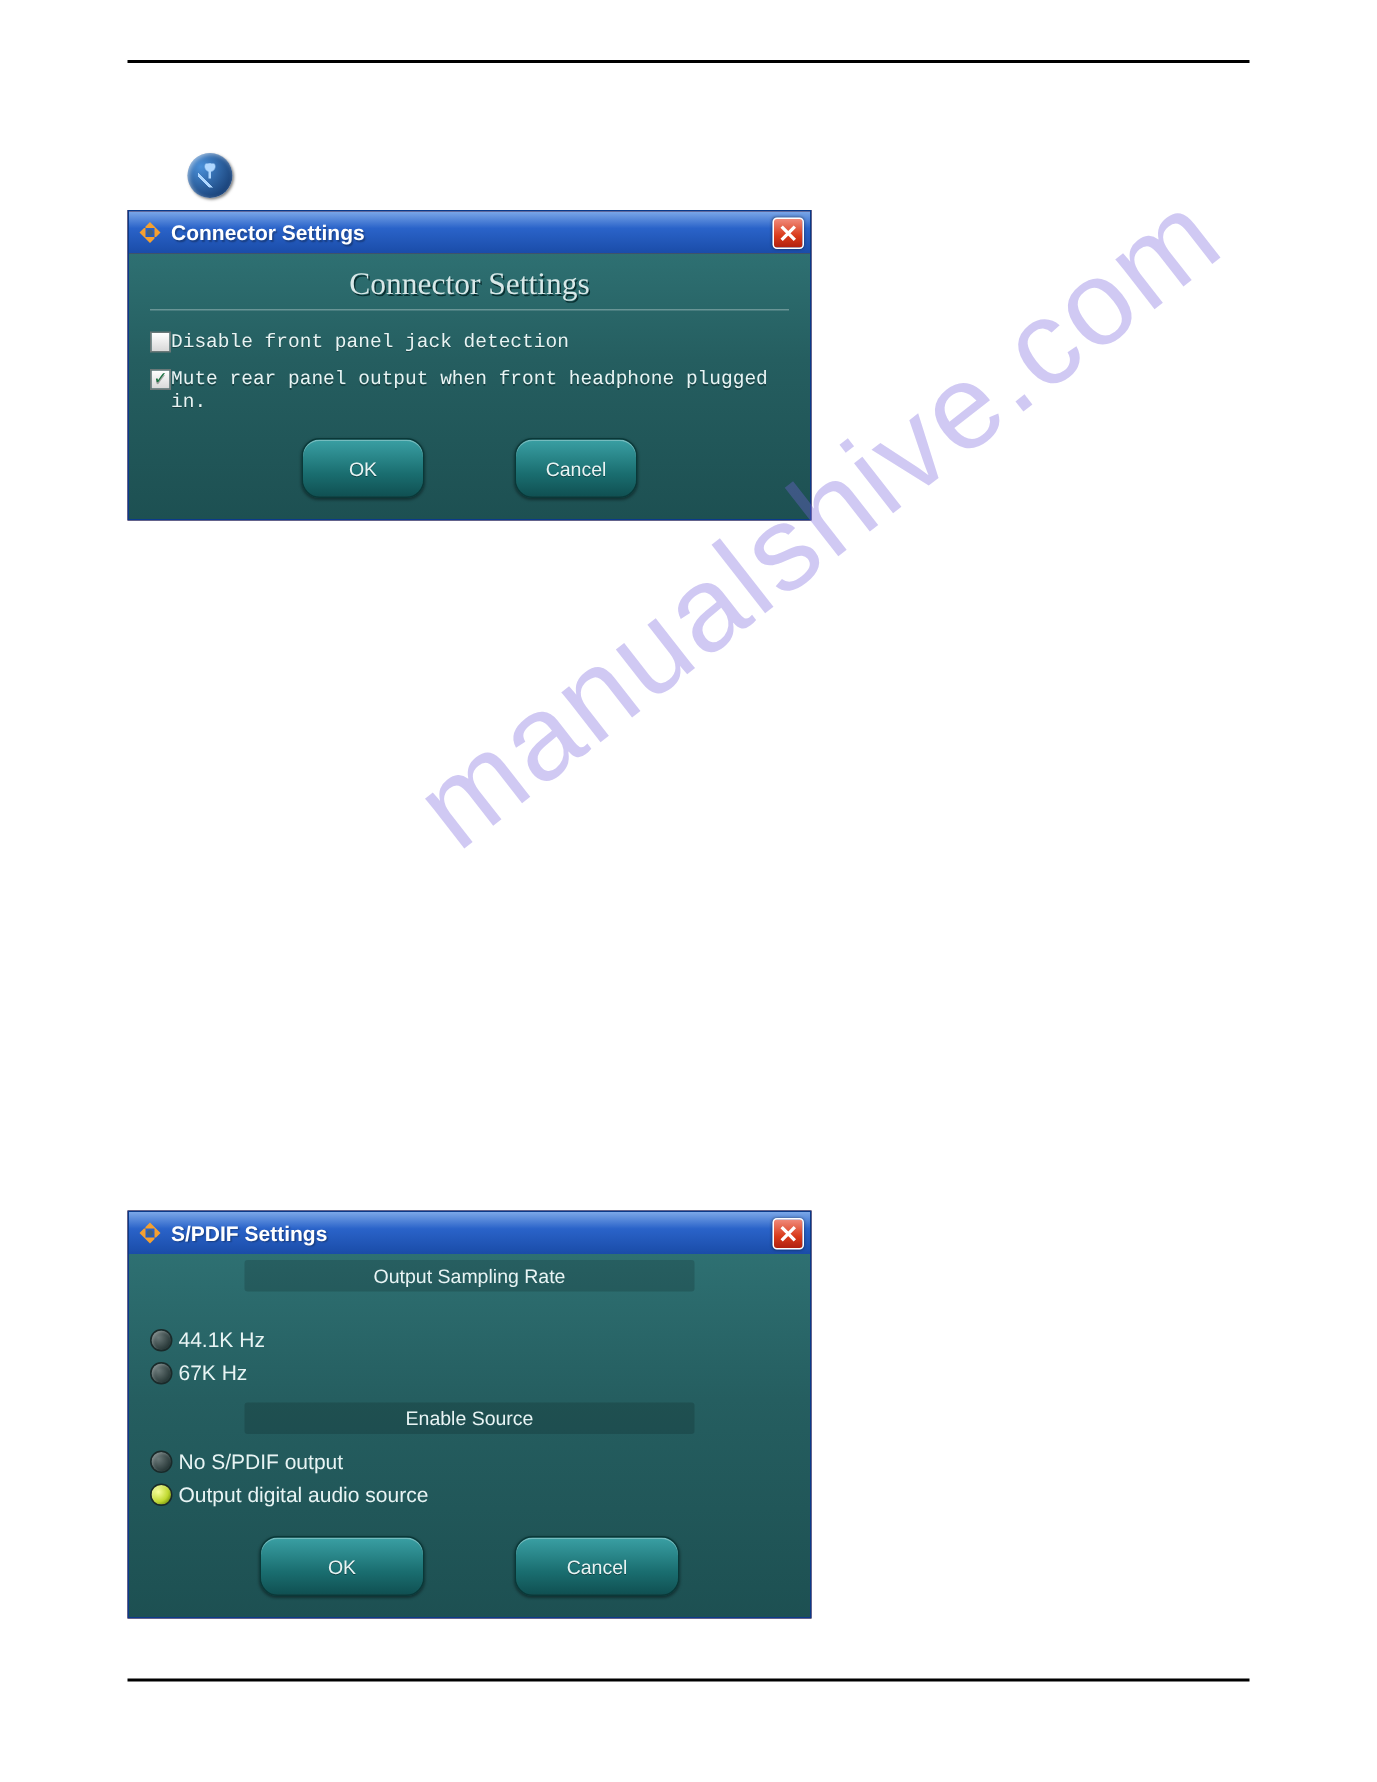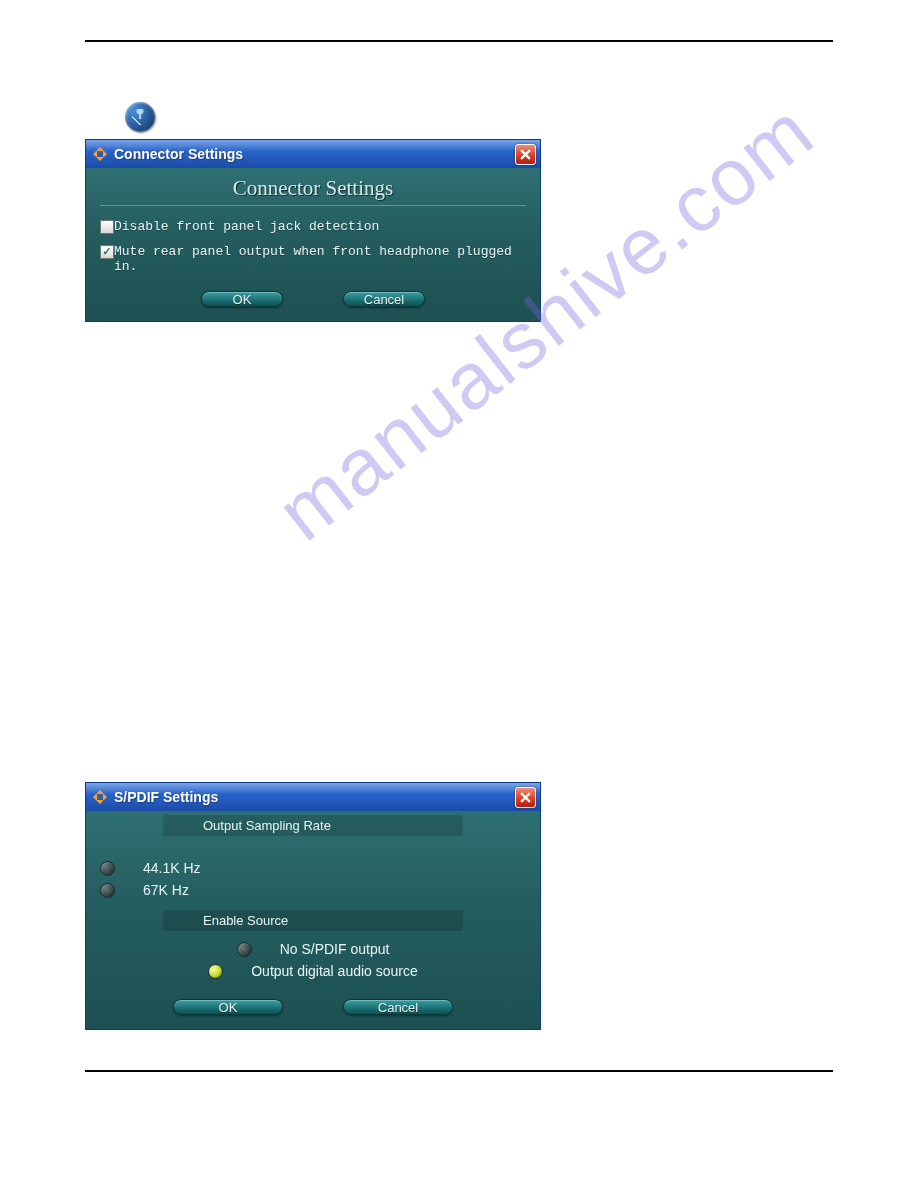--- a/index.html
+++ b/index.html
@@ -133,21 +133,21 @@
     line-height:10px;
   }
   .btn-row {
     display:flex;
     justify-content:center;
     gap: 60px;
     margin-top: 12px;
   }
   .pill-btn {
     min-width: 82px;
-    height: 16px;
+    height: 40px;
     border-radius: 12px;
     background: linear-gradient(180deg,#3aa0a4 0%, #1a6e70 60%, #105052 100%);
     border: 1px solid #0a3838;
     color:#e8f4f4;
     font-size: 13px;
     display:flex;
     align-items:center;
     justify-content:center;
     text-shadow: 0 1px 0 rgba(0,0,0,0.4);
     cursor:pointer;
@@ -160,33 +160,33 @@
     justify-content:center;
     padding: 4px 0;
   }
   .section-label {
     background: rgba(0,0,0,0.15);
     padding: 3px 40px;
     color: #e8f4f4;
     font-size: 13px;
     border-radius: 2px;
     min-width: 300px;
-    text-align:left;
+    text-align:center;
   }
   .radio-area {
     padding: 20px 14px 8px 14px;
     display:flex;
     flex-direction:column;
     gap: 6px;
   }
-  .radio-area.tight { padding-top: 6px; align-items: center; }
+  .radio-area.tight { padding-top: 6px; }
   .radio-row {
     display:flex;
     align-items:center;
-    gap: 28px;
+    gap: 4px;
     color:#e8f4f4;
     font-size: 14px;
     cursor:pointer;
   }
   .radio {
     width: 15px; height: 15px;
     border-radius: 50%;
     background: radial-gradient(circle at 35% 35%, #6a7878, #2a3a3a 70%);
     border:1px solid #1a2a2a;
     box-shadow: inset 1px 1px 2px rgba(255,255,255,0.3);

